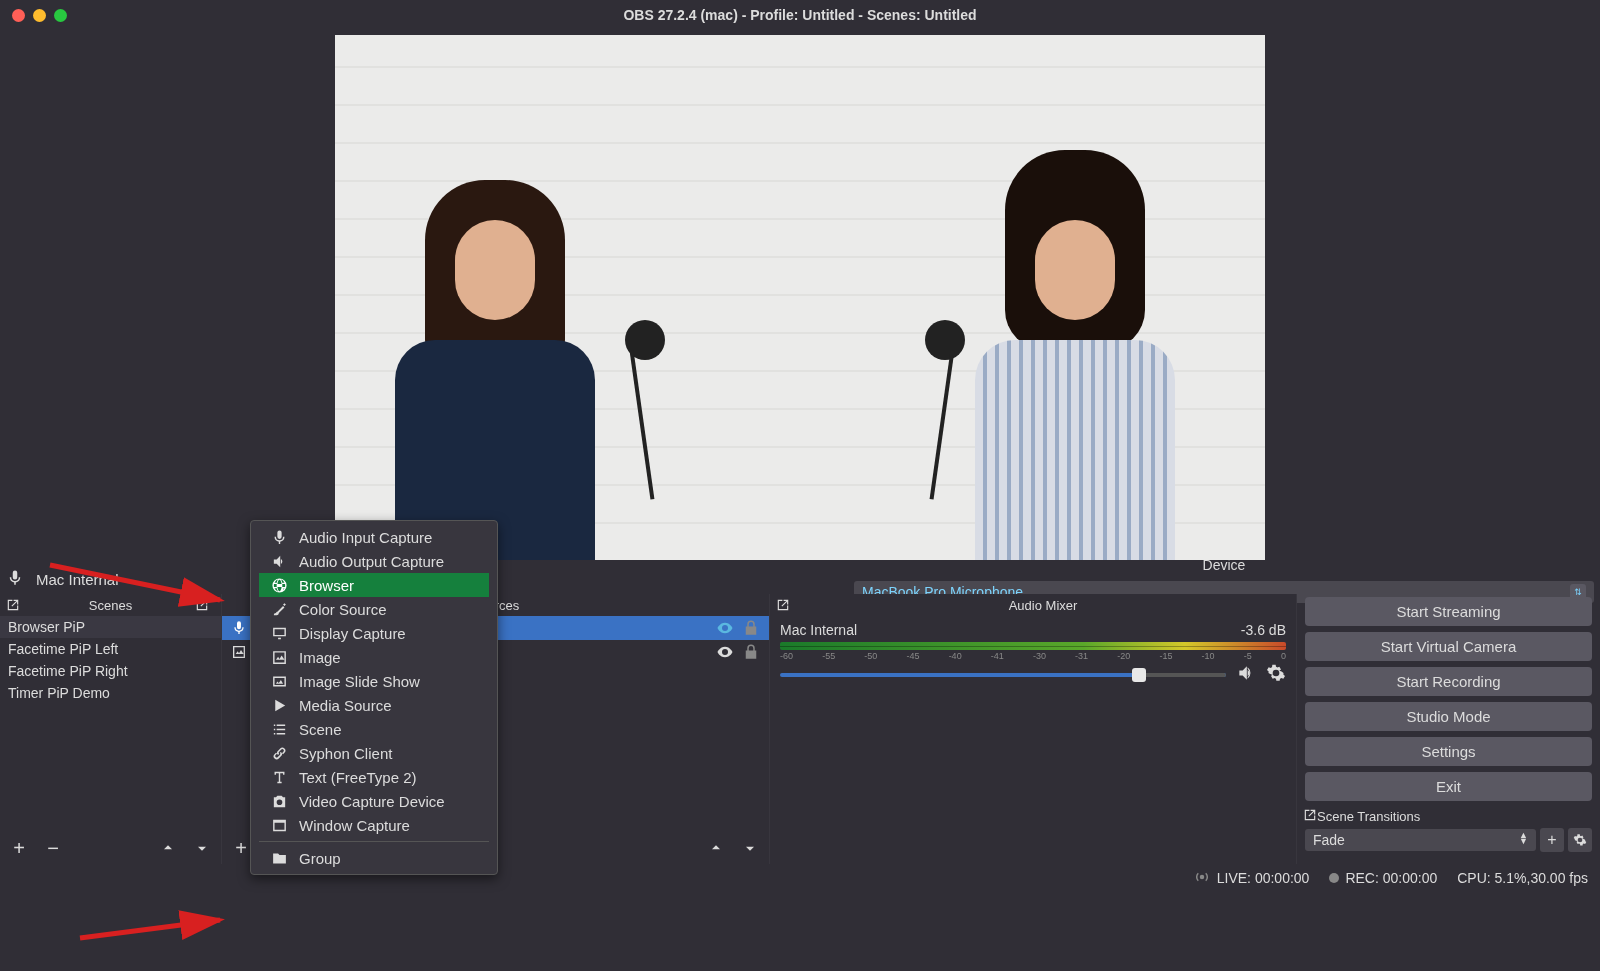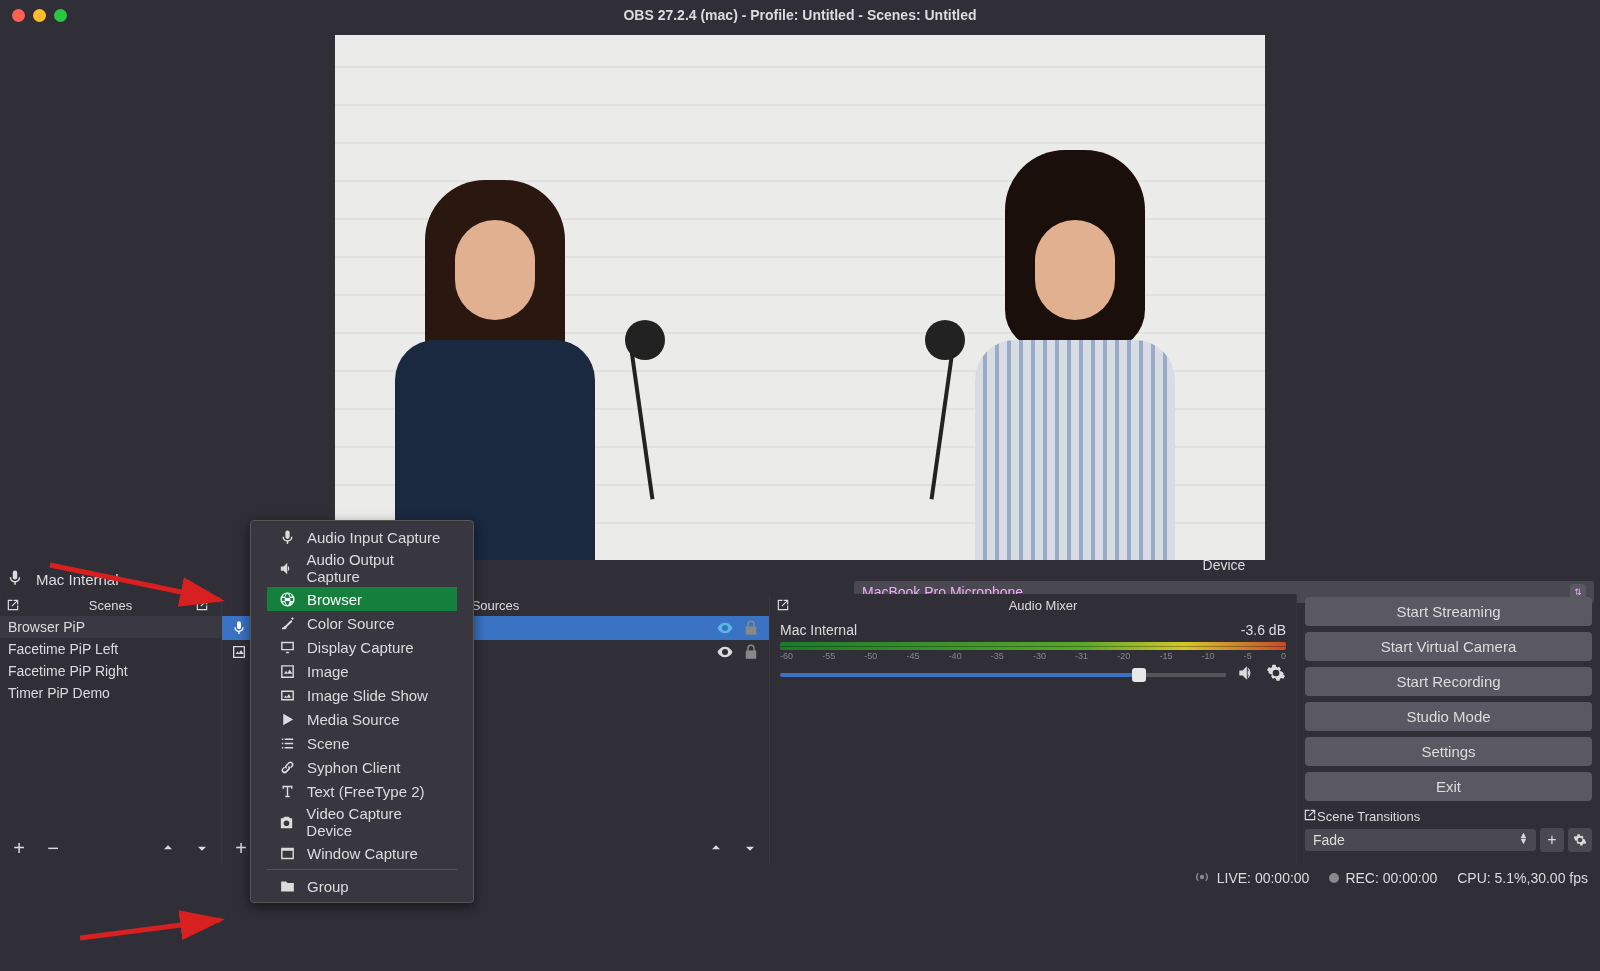--- a/index.html
+++ b/index.html
@@ -32,21 +32,21 @@
 .mic.m2 { right: 290px; }
 .mic::before { content: ''; position: absolute; top: 0; left: 10px; width: 40px; height: 40px; background: #222; border-radius: 50%; }
 .mic::after { content: ''; position: absolute; top: 30px; left: 25px; width: 4px; height: 150px; background: #222; transform: rotate(-8deg); }
 .mic.m2::after { transform: rotate(8deg); }
 
 
 .toolbar-row { height: 29px; background: #302e36; display: flex; align-items: center; padding: 0 6px; gap: 12px; }
 .mic-icon svg { width: 18px; height: 18px; fill: #dcdcdc; }
 .device-label { color: #dcdcdc; font-size: 15px; }
 .device-select { margin-left: auto; display: flex; align-items: center; gap: 8px; flex-direction: column; }
-.device-select-box { background: #4a4850; color: #f0abfc; font-size: 14px; padding: 3px 8px; border-radius: 3px; width: 740px; display: flex; align-items: center; }
+.device-select-box { background: #4a4850; color: #7dd3fc; font-size: 14px; padding: 3px 8px; border-radius: 3px; width: 740px; display: flex; align-items: center; }
 .device-select-box .chev { margin-left: auto; background: #5a5862; border-radius: 3px; width: 16px; height: 16px; display: flex; align-items: center; justify-content: center; font-size: 9px; }
 
 
 .panels { display: flex; height: 270px; }
 .panel { display: flex; flex-direction: column; border-right: 1px solid #38363e; }
 .panel-header { height: 22px; background: #302e36; display: flex; align-items: center; padding: 0 6px; font-size: 13px; }
 .panel-header .pop { width: 14px; height: 14px; margin-right: 6px; }
 .panel-header .spacer { flex: 1; }
 .panel-body { flex: 1; overflow: hidden; position: relative; }
 .panel-footer { height: 32px; background: #302e36; display: flex; align-items: center; padding: 0 8px; gap: 12px; }
@@ -92,21 +92,21 @@
 .trans-sel .ch2 { margin-left: auto; font-size: 9px; display: flex; flex-direction: column; line-height: 6px; }
 .trans-sq { width: 24px; height: 24px; background: #4a4850; border-radius: 3px; display: flex; align-items: center; justify-content: center; }
 
 
 .statusbar { height: 28px; background: #302e36; display: flex; align-items: center; justify-content: flex-end; padding: 0 12px; gap: 20px; font-size: 14px; color: #dcdcdc; }
 .status-item { display: flex; align-items: center; gap: 6px; }
 .dot { width: 10px; height: 10px; border-radius: 50%; background: #888; }
 .waves svg { width: 18px; height: 18px; fill: #888; }
 
 
-.ctx-menu { position: absolute; left: 250px; top: 520px; width: 224px; background: #38363e; border: 1px solid #555; border-radius: 4px; box-shadow: 0 4px 12px rgba(0,0,0,.5); z-index: 100; padding: 4px 16px; }
+.ctx-menu { position: absolute; left: 250px; top: 520px; width: 248px; background: #38363e; border: 1px solid #555; border-radius: 4px; box-shadow: 0 4px 12px rgba(0,0,0,.5); z-index: 100; padding: 4px 8px; }
 .ctx-item { display: flex; align-items: center; gap: 10px; padding: 2px 10px; font-size: 15px; cursor: pointer; }
 .ctx-item.sel { background: #15803d; color: #fff; }
 .ctx-item .ci { width: 20px; height: 20px; display: flex; align-items: center; justify-content: center; }
 .ctx-item .ci svg { width: 17px; height: 17px; fill: currentColor; }
 .ctx-sep { height: 1px; background: #555; margin: 4px 0; }
 
 
 .arrow { position: absolute; z-index: 200; pointer-events: none; }
 .arrow svg { overflow: visible; }
 
@@ -276,21 +276,21 @@
           <span>Mac Internal</span>
           <span class="mixer-db">-3.6 dB</span>
         </div>
         <div class="meter"></div>
         <div class="ticks" id="ticks">
             <span>-60</span>
             <span>-55</span>
             <span>-50</span>
             <span>-45</span>
             <span>-40</span>
-            <span>-35</span>
+            <span>-41</span>
             <span>-30</span>
             <span>-31</span>
             <span>-20</span>
             <span>-15</span>
             <span>-10</span>
             <span>-5</span>
             <span>0</span>
           </div>
         <div class="slider-row">
           <div class="vol-slider">

